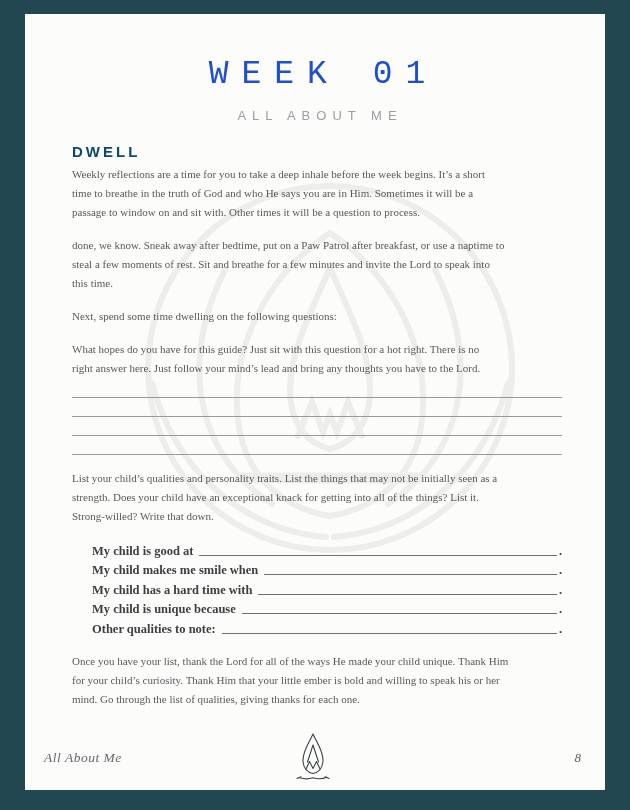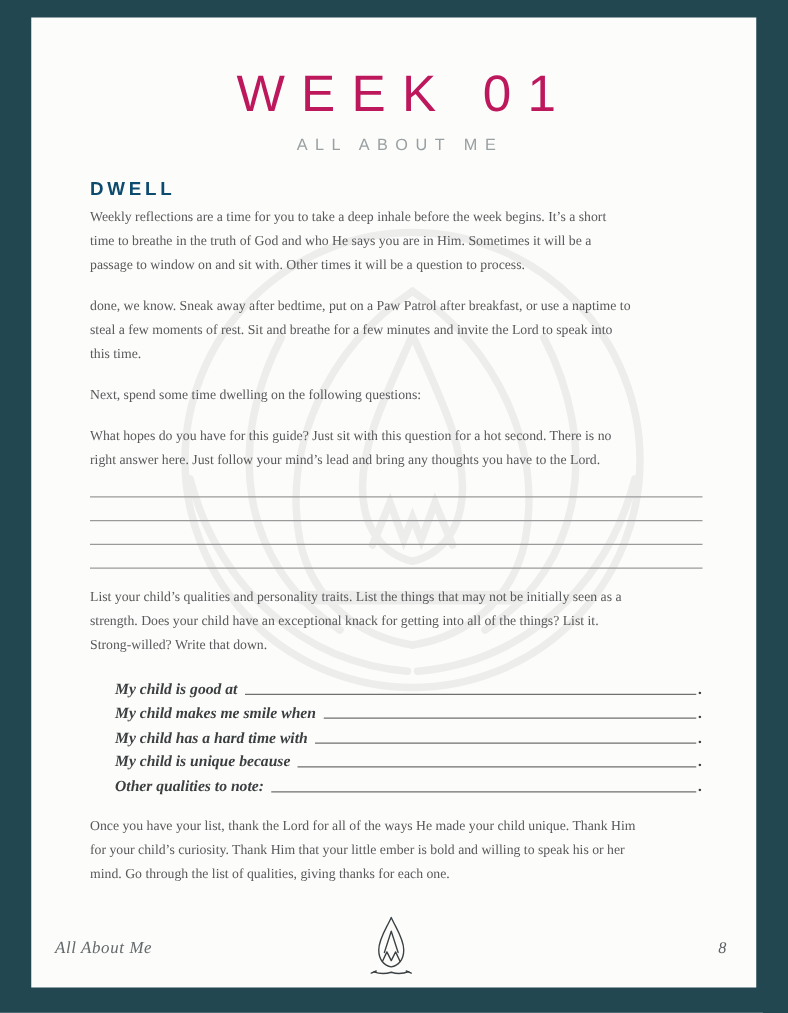--- a/index.html
+++ b/index.html
@@ -8,37 +8,37 @@
   .page{position:absolute;left:25px;top:14px;right:25px;bottom:20px;background:#fcfcfb;overflow:hidden;}
 
   
   .watermark{position:absolute;left:105px;top:134px;width:400px;height:440px;overflow:visible;pointer-events:none;}
   .watermark *{fill:none;stroke:#ededec;stroke-width:6;stroke-linecap:round;}
   .watermark .thick{stroke-width:11;}
 
   .content{position:relative;padding:0 43px 0 47px;}
 
   .header{text-align:center;}
-  .title{margin:40px 0 0;font-family:Liberation Sans, sans-serif;font-weight:300;
-         font-size:41px;line-height:42px;letter-spacing:13px;padding-left:13px;color:#be185d;}
+  .title{margin:40px 0 0;font-family:Liberation Mono, monospace;font-weight:300;
+         font-size:33px;line-height:42px;letter-spacing:13px;padding-left:13px;color:#1d4ed8;}
   .subtitle{margin-top:12px;font-family:"Liberation Sans",sans-serif;font-size:13px;
             letter-spacing:6px;padding-left:6px;color:#9aa0a2;}
 
   .section-heading{margin:20px 0 5px;font-family:"Liberation Sans",sans-serif;font-weight:700;
                    font-size:15px;letter-spacing:3px;color:#0c4a6e;}
 
   .para{margin:0 0 14px;color:#58595a;font-size:11px;}
   .tl{height:19px;line-height:19px;white-space:nowrap;}
 
   .writing-lines{margin:0 0 14px;}
   .wline{height:18px;border-bottom:1px solid #9a9a9a;}
   .wline.first{height:5px;}
 
   .fill-list{margin:0 0 14px 20px;}
-  .fill-row{display:flex;align-items:flex-end;height:19.5px;font-weight:700;color:#3c3f40;font-size:12.5px;font-style:italic;}
+  .fill-row{display:flex;align-items:flex-end;height:19.5px;font-weight:700;color:#3c3f40;font-size:12.5px;}
   .fill-label{white-space:nowrap;line-height:17px;}
   .fill-blank{flex:1;border-bottom:1px solid #6f6f6f;margin:0 2px 4px 6px;}
   .fill-suffix{line-height:17px;}
 
   .footer{position:absolute;left:19px;right:24px;bottom:8px;height:48px;
           display:flex;align-items:center;justify-content:space-between;}
   .footer-title{font-style:italic;font-size:13.5px;color:#63686a;letter-spacing:0.5px;}
   .footer-page{font-style:italic;font-size:13px;color:#5d6163;}
   .footer-logo{position:absolute;left:50%;transform:translateX(-50%);top:-2px;}
   .footer-logo *{fill:none;stroke:#3c4244;stroke-width:1.1;stroke-linecap:round;stroke-linejoin:round;}
@@ -80,21 +80,21 @@
         <div class="tl">done, we know. Sneak away after bedtime, put on a Paw Patrol after breakfast, or use a naptime to</div>
         <div class="tl">steal a few moments of rest. Sit and breathe for a few minutes and invite the Lord to speak into</div>
         <div class="tl">this time.</div>
       </div>
 
       <div class="para">
         <div class="tl">Next, spend some time dwelling on the following questions:</div>
       </div>
 
       <div class="para">
-        <div class="tl">What hopes do you have for this guide? Just sit with this question for a hot second. There is no</div>
+        <div class="tl">What hopes do you have for this guide? Just sit with this question for a hot right. There is no</div>
         <div class="tl">right answer here. Just follow your mind’s lead and bring any thoughts you have to the Lord.</div>
       </div>
 
       <div class="writing-lines">
         <div class="wline first"></div>
         <div class="wline"></div>
         <div class="wline"></div>
         <div class="wline"></div>
       </div>
 

